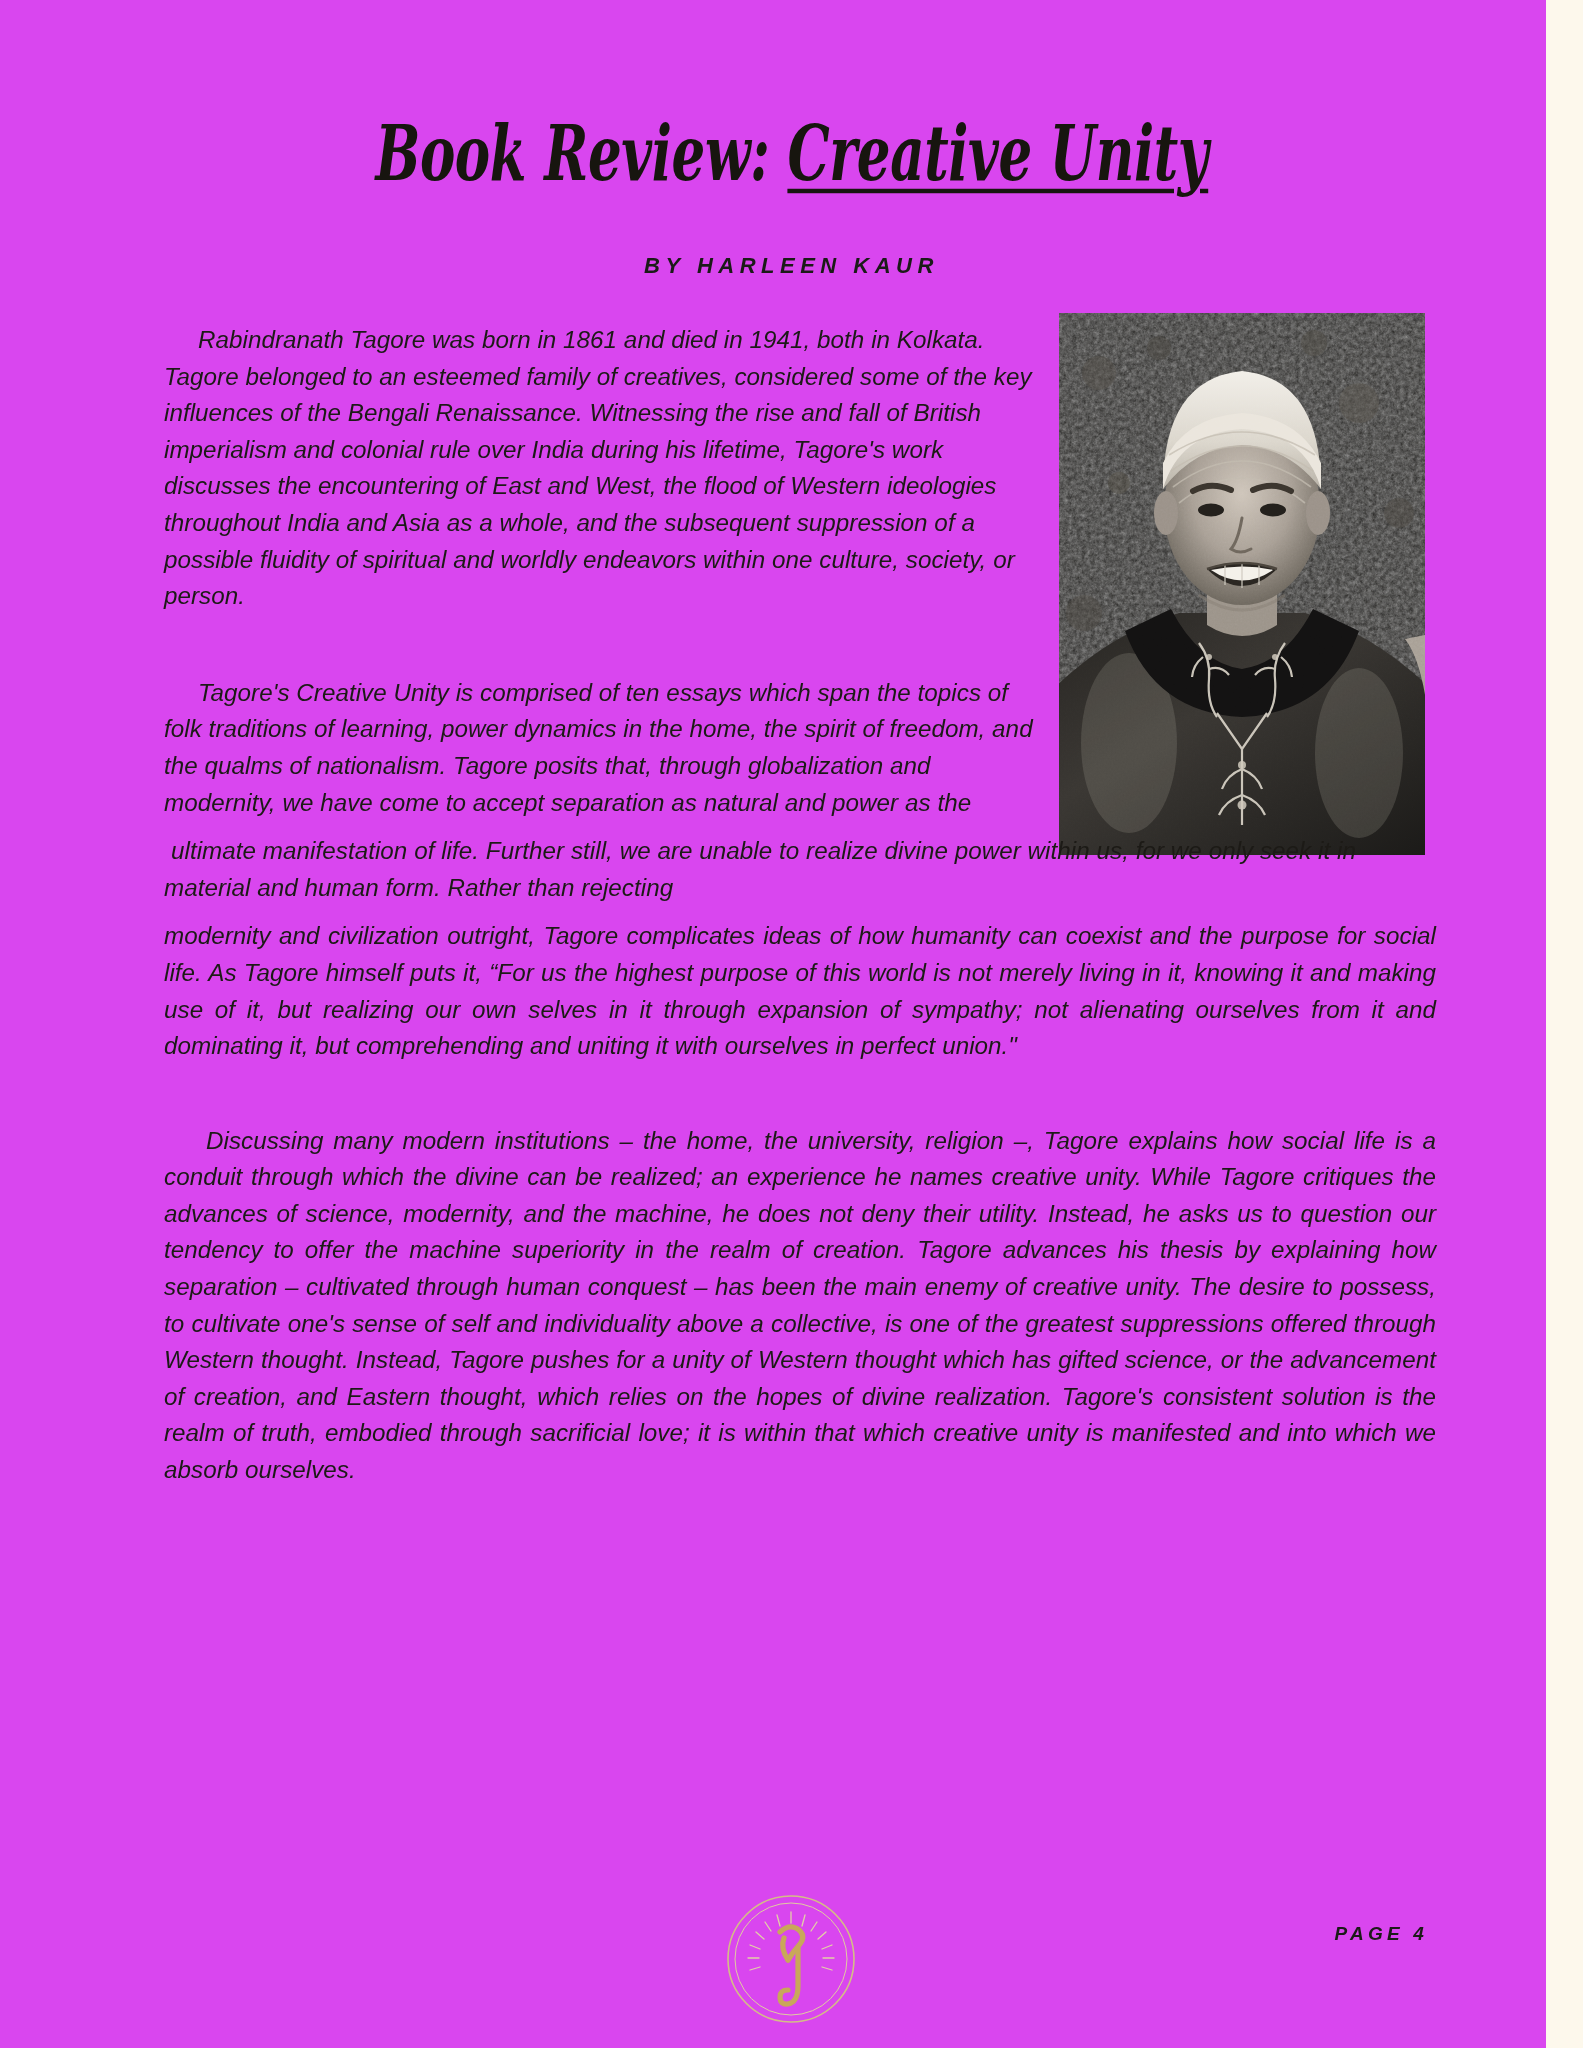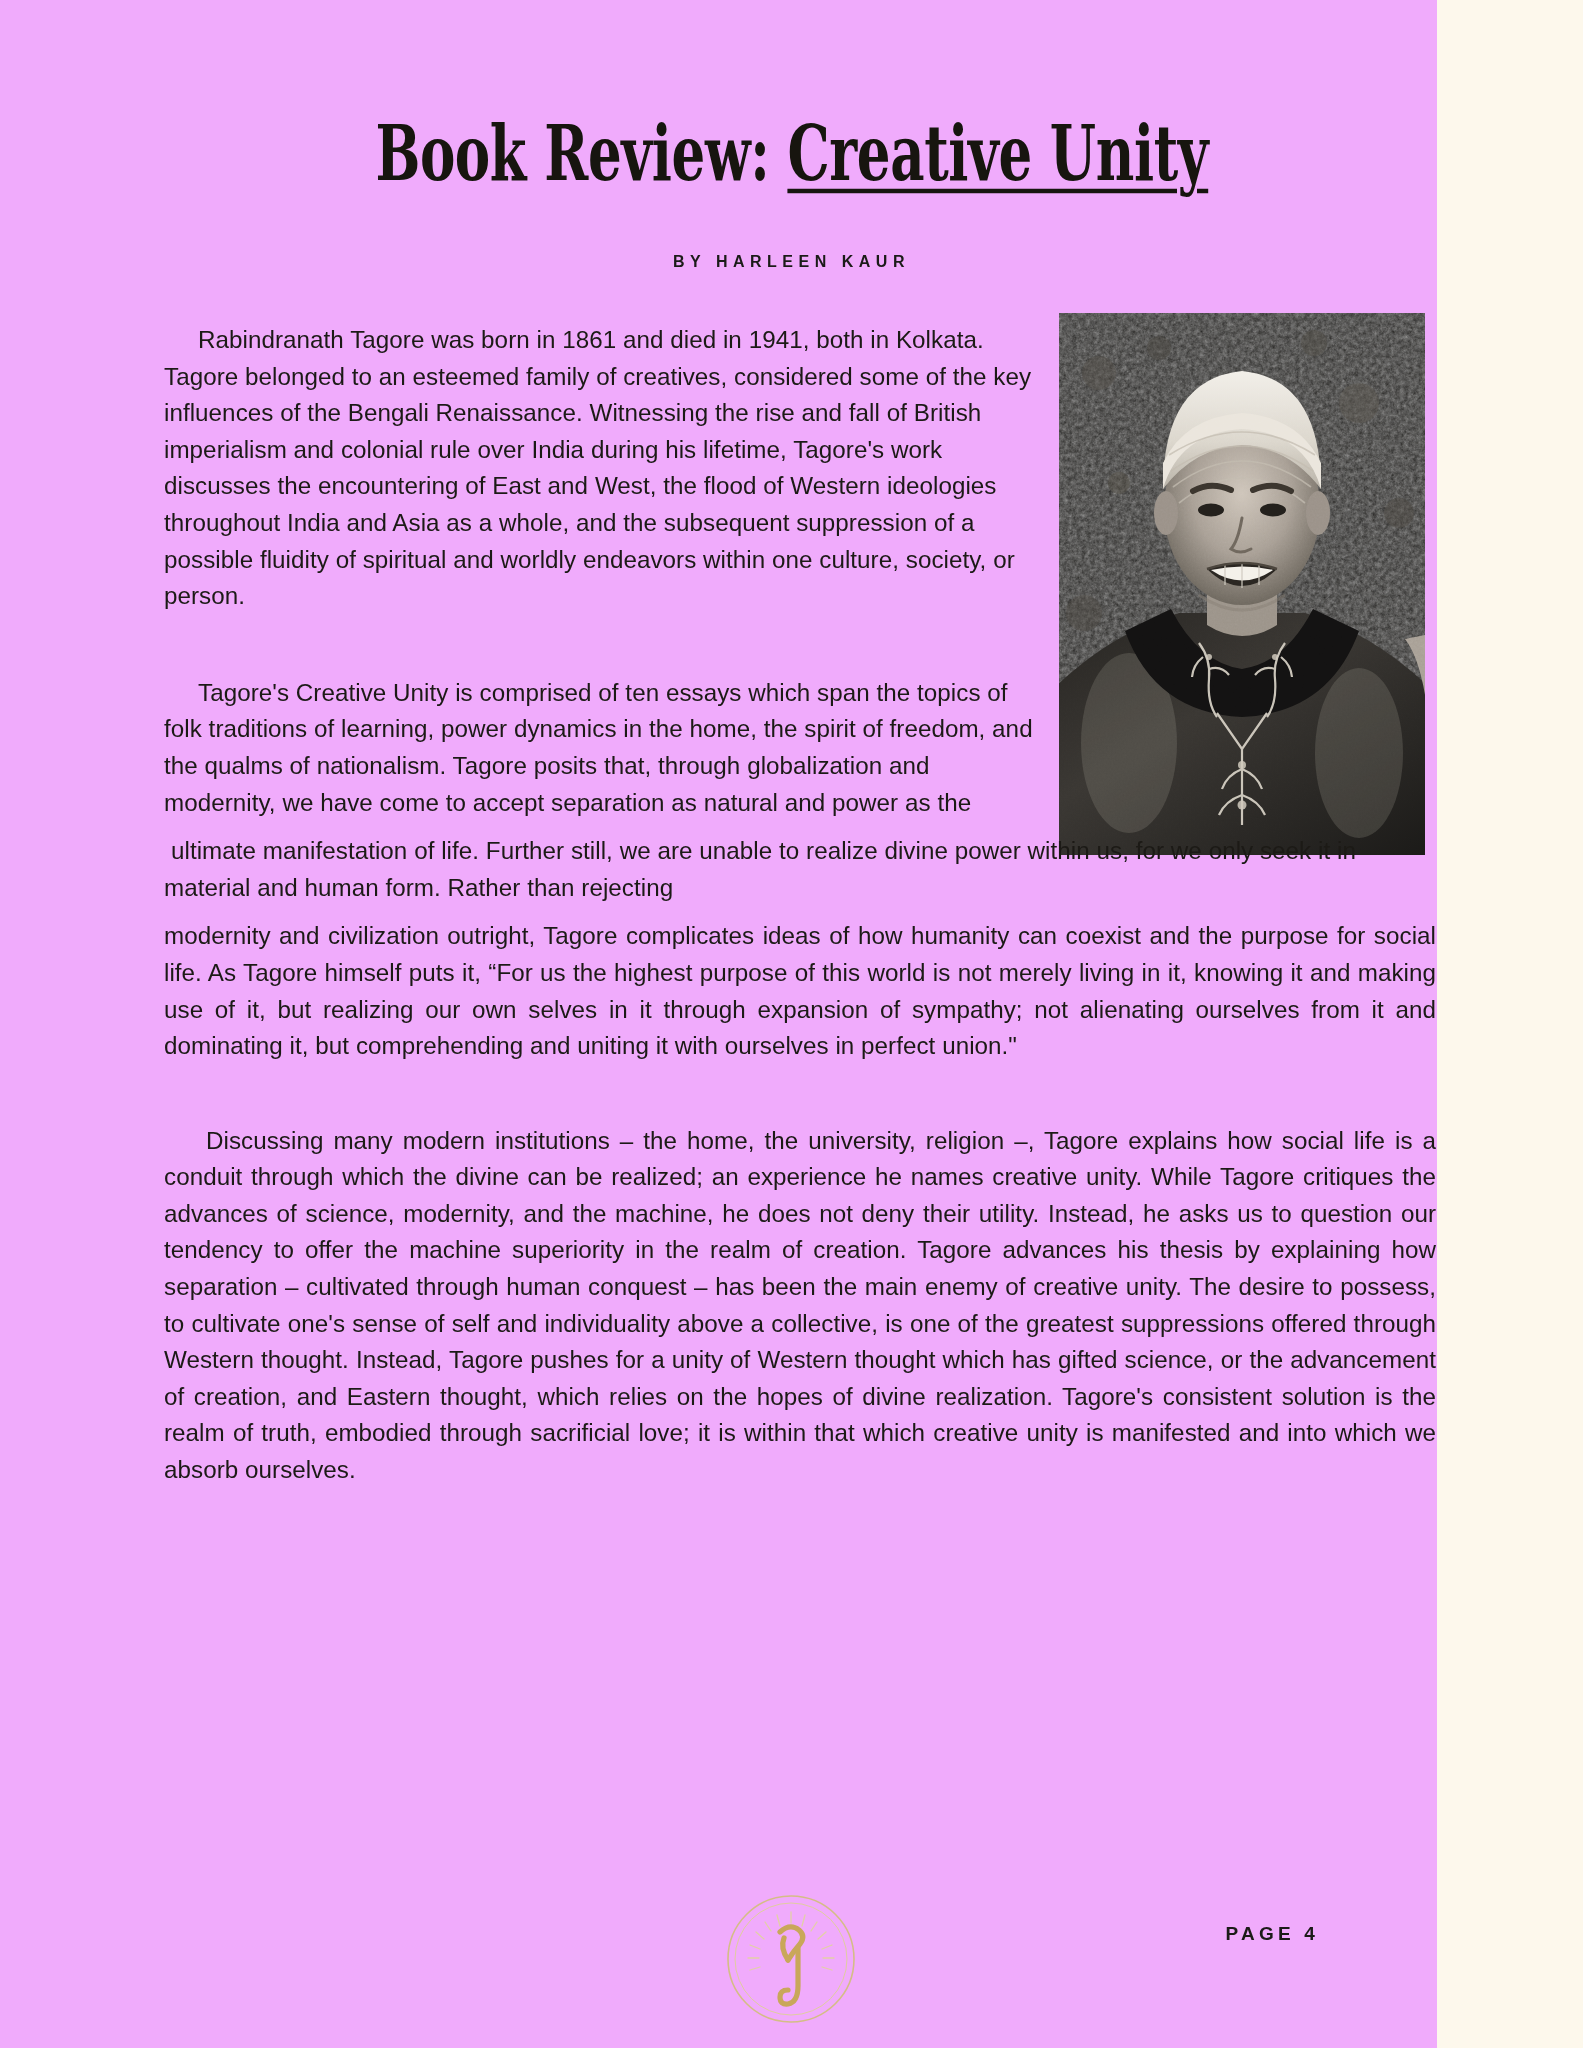--- a/index.html
+++ b/index.html
@@ -10,24 +10,25 @@
     width: 1583px;
     height: 2048px;
     background: #fdf8ec;
     font-family: "Liberation Sans", sans-serif;
     color: #1b1b18;
     overflow: hidden;
   }
 
   .page {
     position: relative;
-    width: 1437px;
+    width: 1546px;
     height: 2048px;
-    background: #f0abfc;
+    background: #d946ef;
     box-sizing: border-box;
+    font-style: italic;
   }
 
   
   .title-wrap {
     position: absolute;
     top: 118px;
     left: 0;
     width: 1583px;
     text-align: center;
   }
@@ -48,21 +49,21 @@
     text-decoration-thickness: 4px;
     text-underline-offset: 8px;
   }
 
   .byline {
     position: absolute;
     top: 253px;
     left: 0;
     width: 1583px;
     text-align: center;
-    font-size: 16px;
+    font-size: 22px;
     font-weight: 700;
     letter-spacing: 5.5px;
     color: #1b1b18;
   }
 
   
   .photo {
     position: absolute;
     left: 1059px;
     top: 313px;

